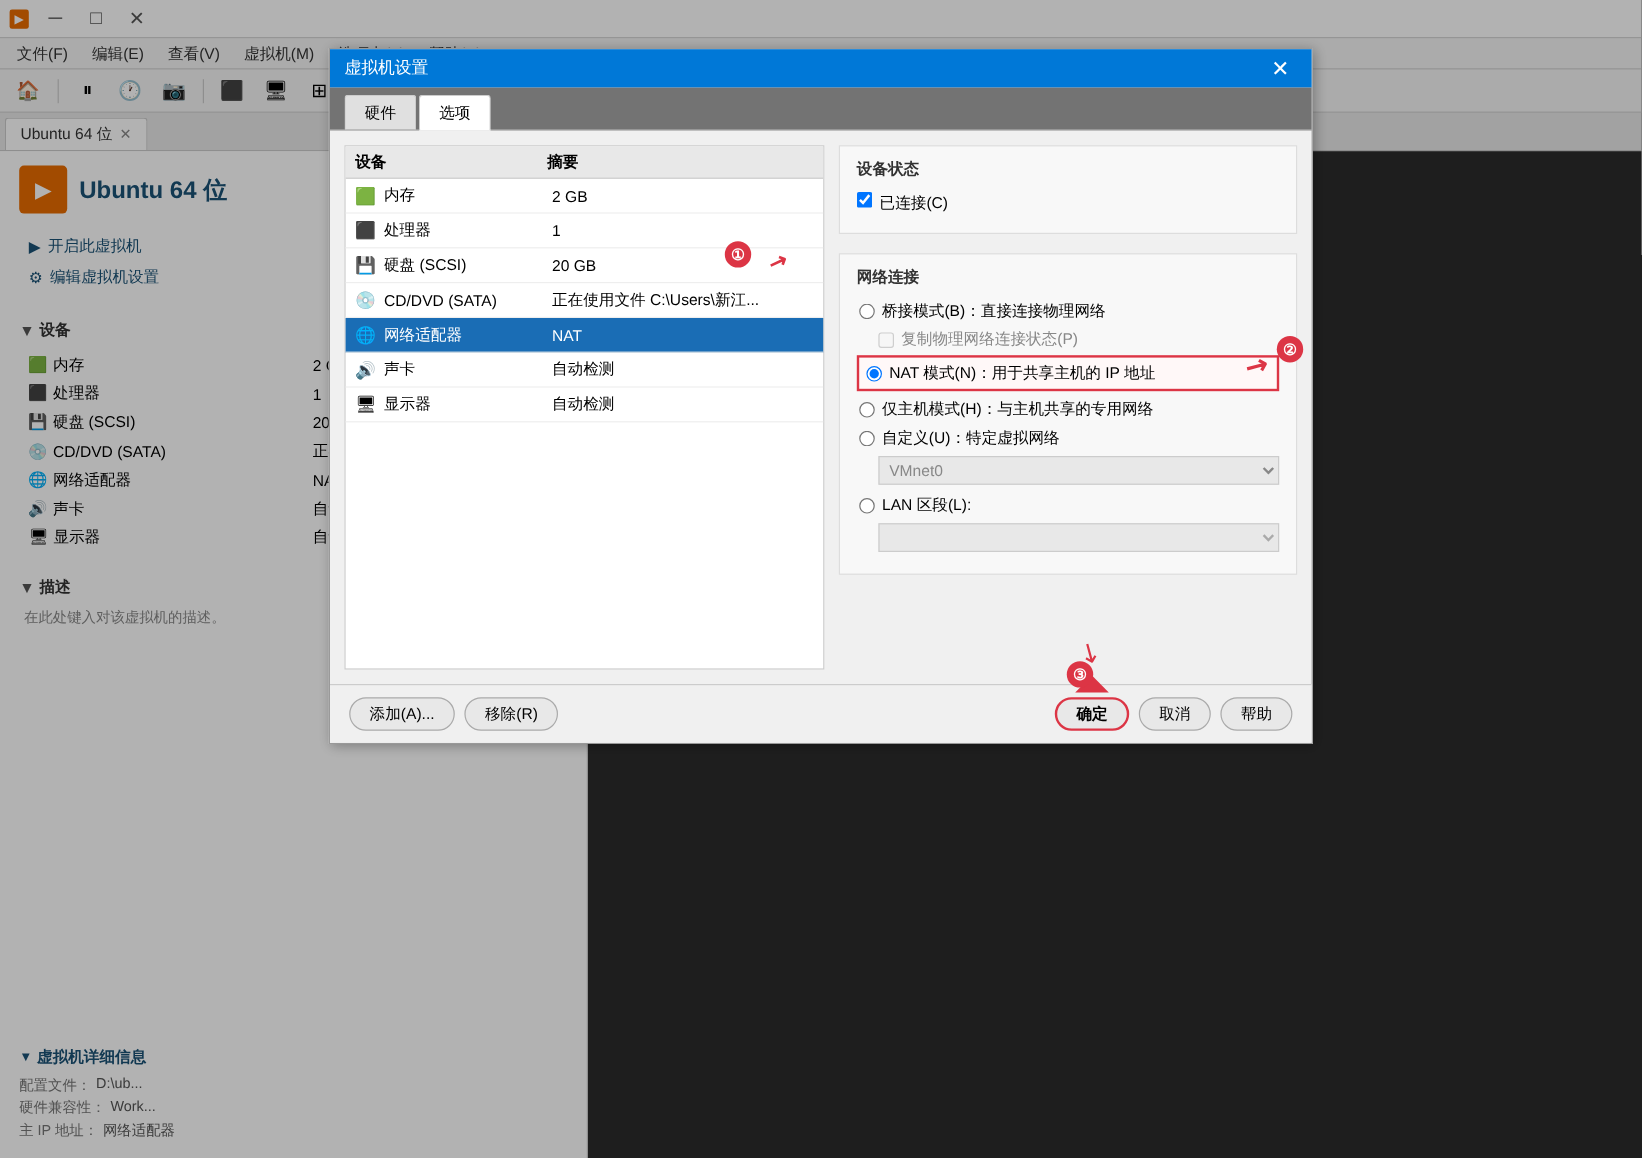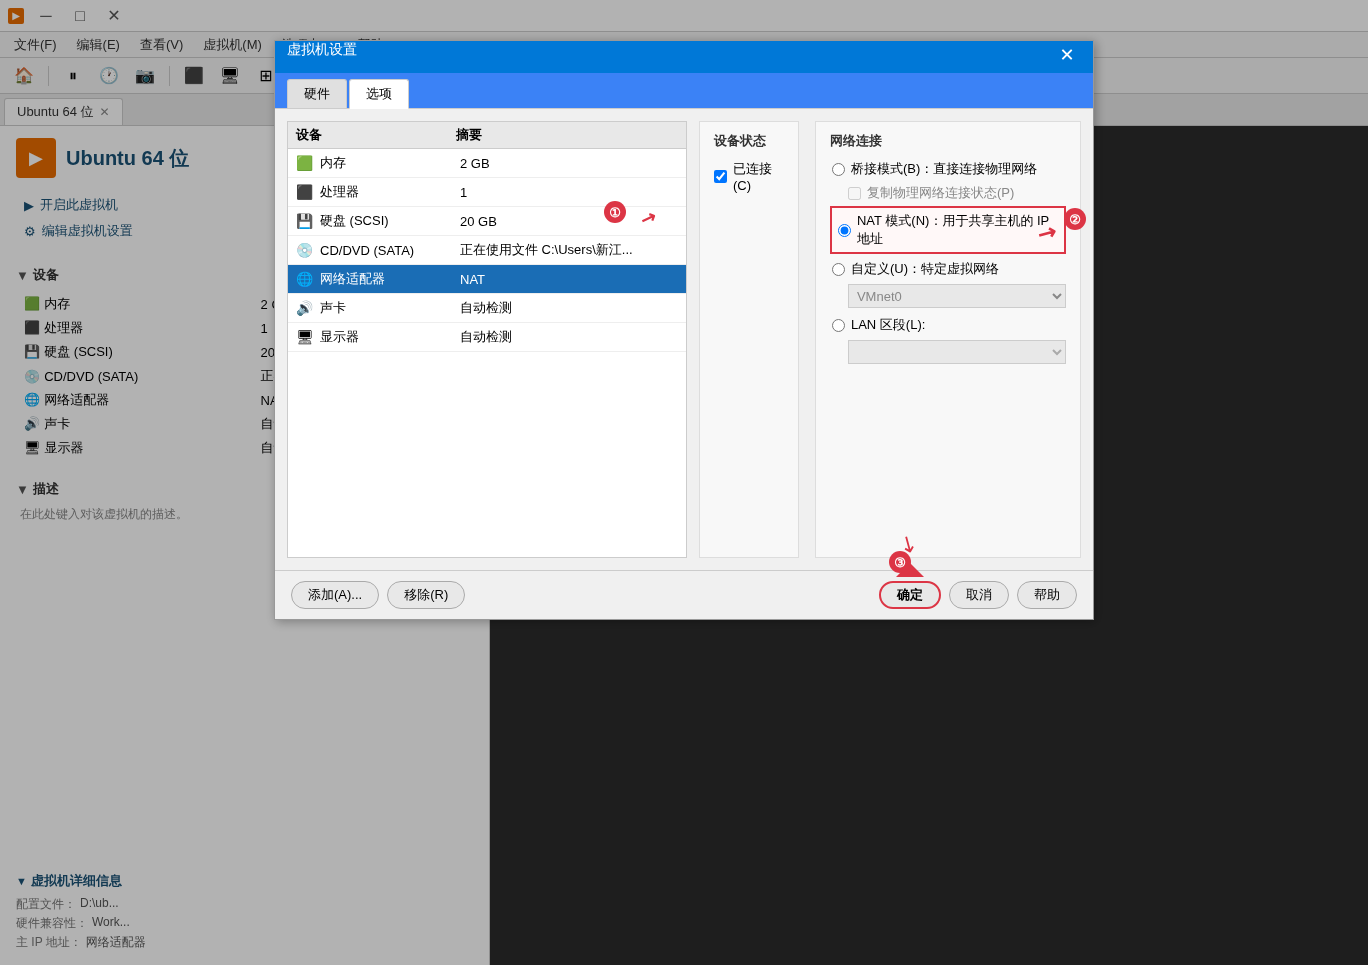--- a/index.html
+++ b/index.html
@@ -180,33 +180,34 @@
       min-height: 580px;
       display: flex;
       flex-direction: column;
     }
 
     .dialog-title-bar {
       background: #0078d7;
       color: white;
       height: 32px;
       display: flex;
+      align-items: center;
       padding: 0 12px;
       font-size: 14px;
     }
     .dialog-title-text { flex: 1; }
     .dialog-close-btn {
       background: none; border: none; color: white; cursor: pointer;
       font-size: 18px; width: 28px; height: 28px;
       display: flex; align-items: center; justify-content: center;
     }
 
     
     .dialog-tab-bar {
-      background: #3b82f6;
+      background: #737373;
       border-bottom: 1px solid #ccc;
       display: flex;
       padding: 6px 12px 0;
       gap: 2px;
     }
     .dialog-tab {
       padding: 5px 16px;
       background: #e0e0e0;
       border: 1px solid #ccc;
       border-bottom: none;
@@ -254,38 +255,38 @@
     }
     .device-list-item.selected { background: #1a6db5; color: white; }
     .device-list-item .item-icon { width: 20px; margin-right: 4px; font-size: 14px; }
     .device-list-item .item-name { width: 140px; }
     .device-list-item .item-summary { flex: 1; }
 
     
     .settings-panel {
       flex: 1;
       display: flex;
-      flex-direction: row;
+      flex-direction: column;
       gap: 16px;
     }
 
     .settings-section {
       background: #f8f8f8;
       border: 1px solid #ddd;
       padding: 10px 14px;
     }
     .settings-section-title {
       font-size: 13px;
       font-weight: bold;
       color: #333;
       margin-bottom: 10px;
     }
 
     .checkbox-row {
-      display: flex; align-items: center; gap: 6px;
+      display: flex; align-items: flex-start; gap: 6px;
       margin-bottom: 6px;
       font-size: 13px;
     }
     .checkbox-row input[type="checkbox"] { cursor: pointer; }
 
     .radio-row {
       display: flex; align-items: center; gap: 6px;
       margin-bottom: 6px;
       font-size: 13px;
       padding-left: 2px;
@@ -587,20 +588,24 @@
           <div class="radio-row red-border" style="background:#fff8f8; padding:4px 6px; margin-bottom:6px;">
             <input type="radio" name="netmode" id="r-nat" checked="" style="">
             <label for="r-nat">NAT 模式(N)：用于共享主机的 IP 地址</label>
           </div>
 
           <div style="position:relative; height:0;">
             <span style="position:absolute; right:-20px; top:-52px; background:#dc3545; color:white; width:22px; height:22px; border-radius:50%; display:flex; align-items:center; justify-content:center; font-size:13px; font-weight:bold; z-index:20;">②</span>
             <span style="position:absolute; right:10px; top:-40px; color:#dc3545; font-size:22px; font-weight:bold; transform:rotate(30deg); z-index:20;">↗</span>
           </div>
 
+          <div class="radio-row">
+            <input type="radio" name="netmode" id="r-host" style="">
+            <label for="r-host">仅主机模式(H)：与主机共享的专用网络</label>
+          </div>
 
           <div class="radio-row">
             <input type="radio" name="netmode" id="r-custom" style="">
             <label for="r-custom">自定义(U)：特定虚拟网络</label>
           </div>
 
           <div class="vmnet-dropdown" style="margin-left:18px;">
             <select class="vmnet-select"><option>VMnet0</option></select>
           </div>
 

